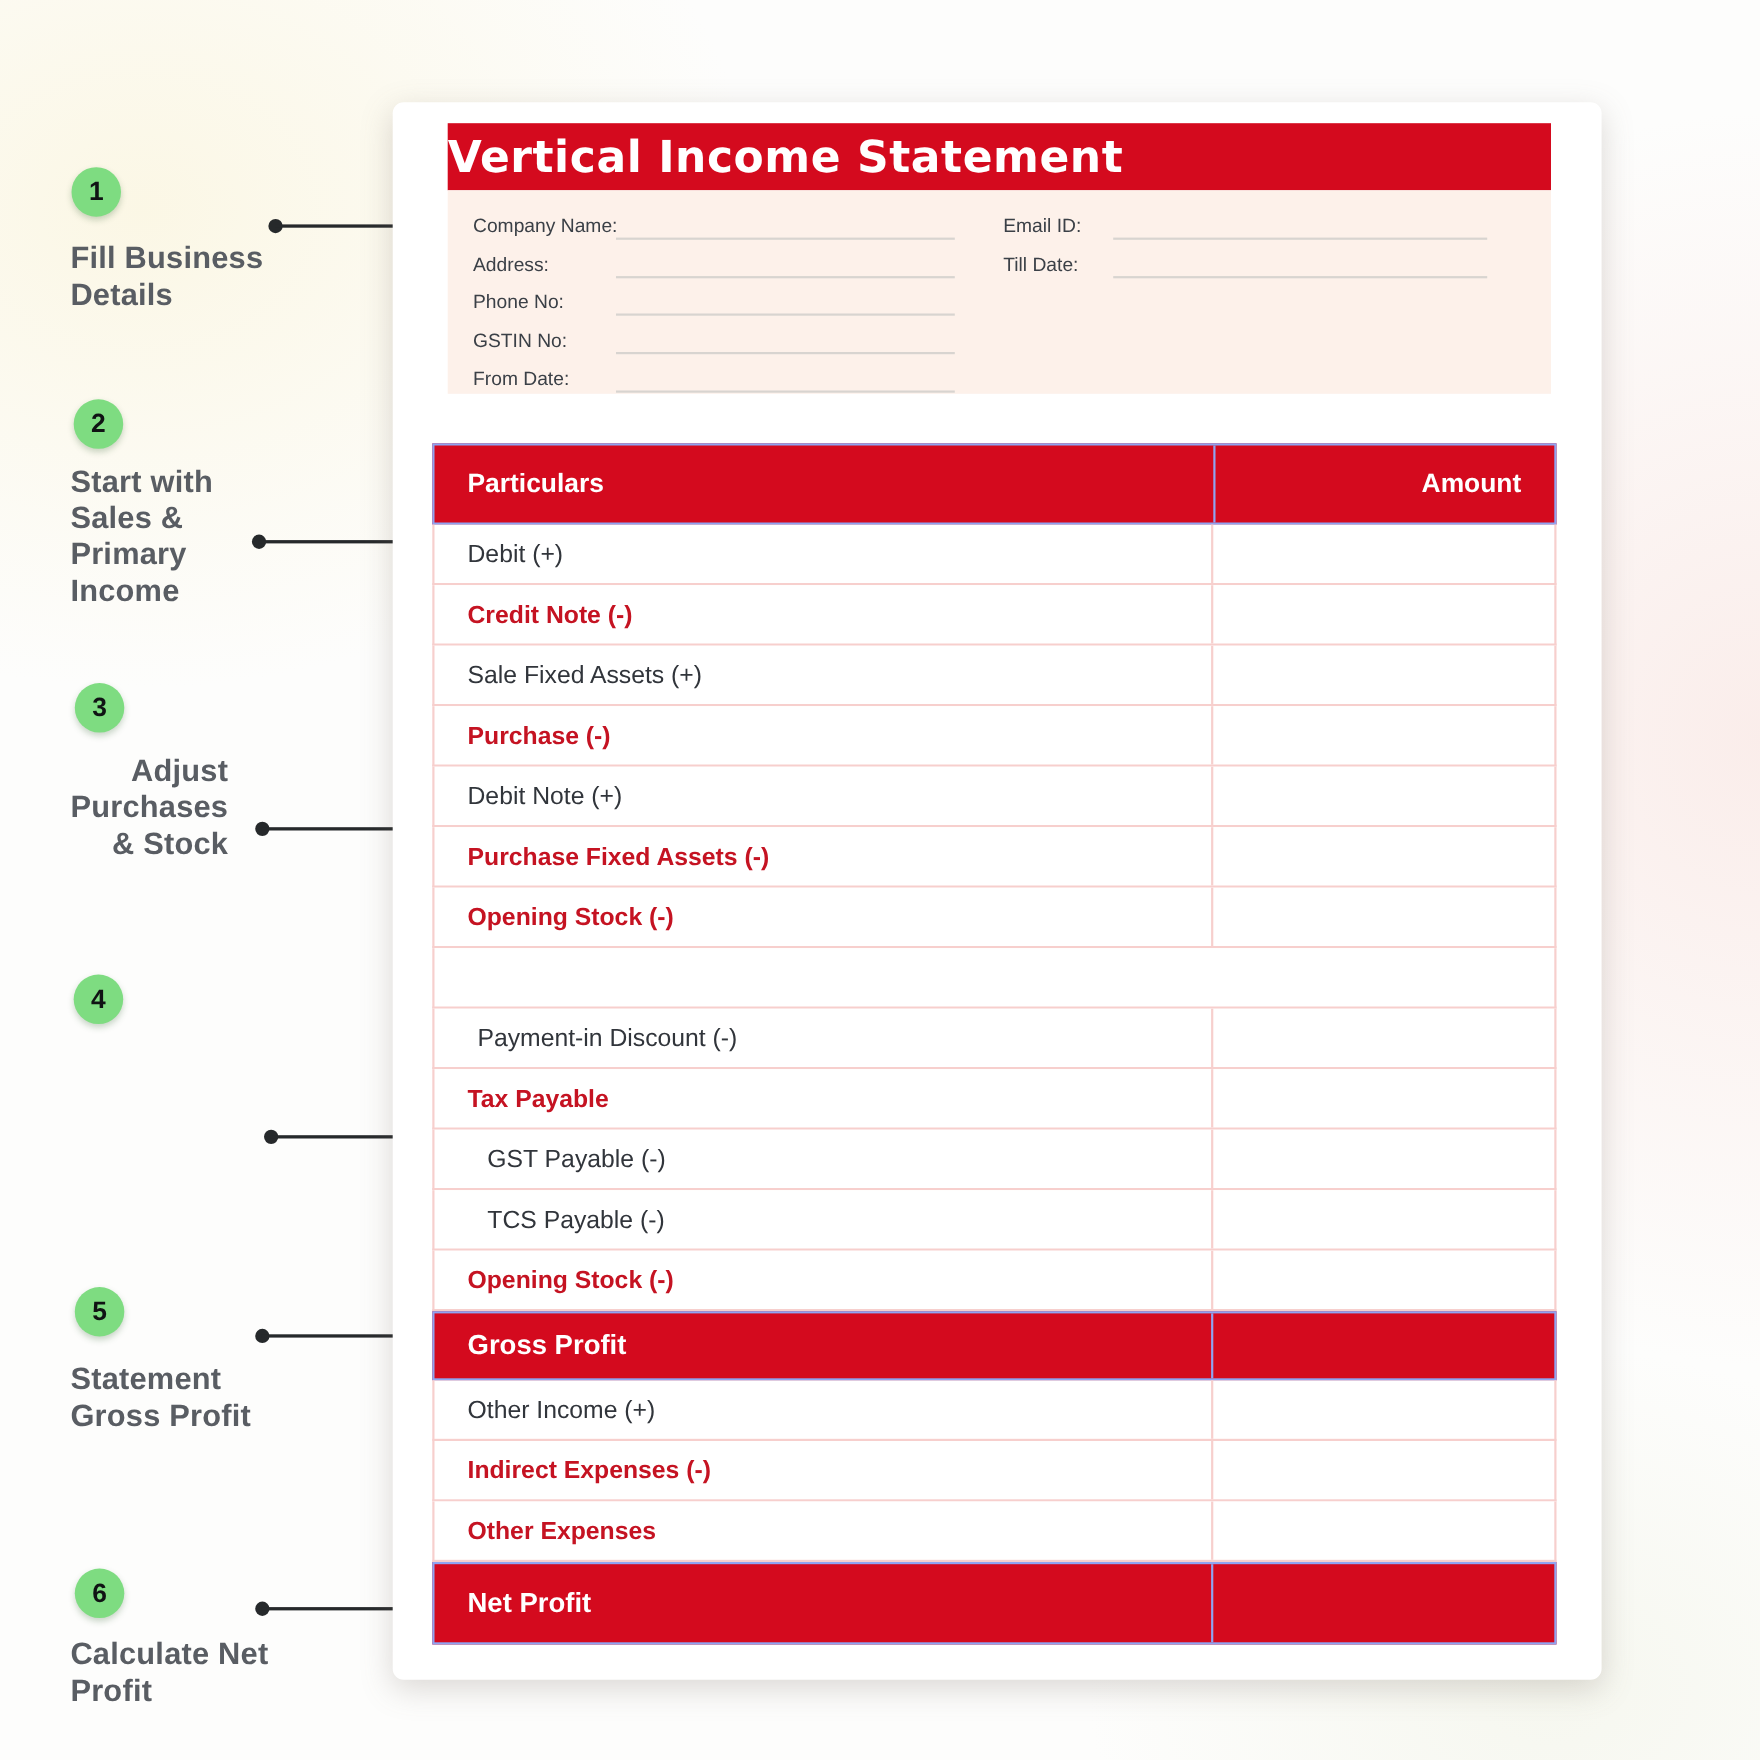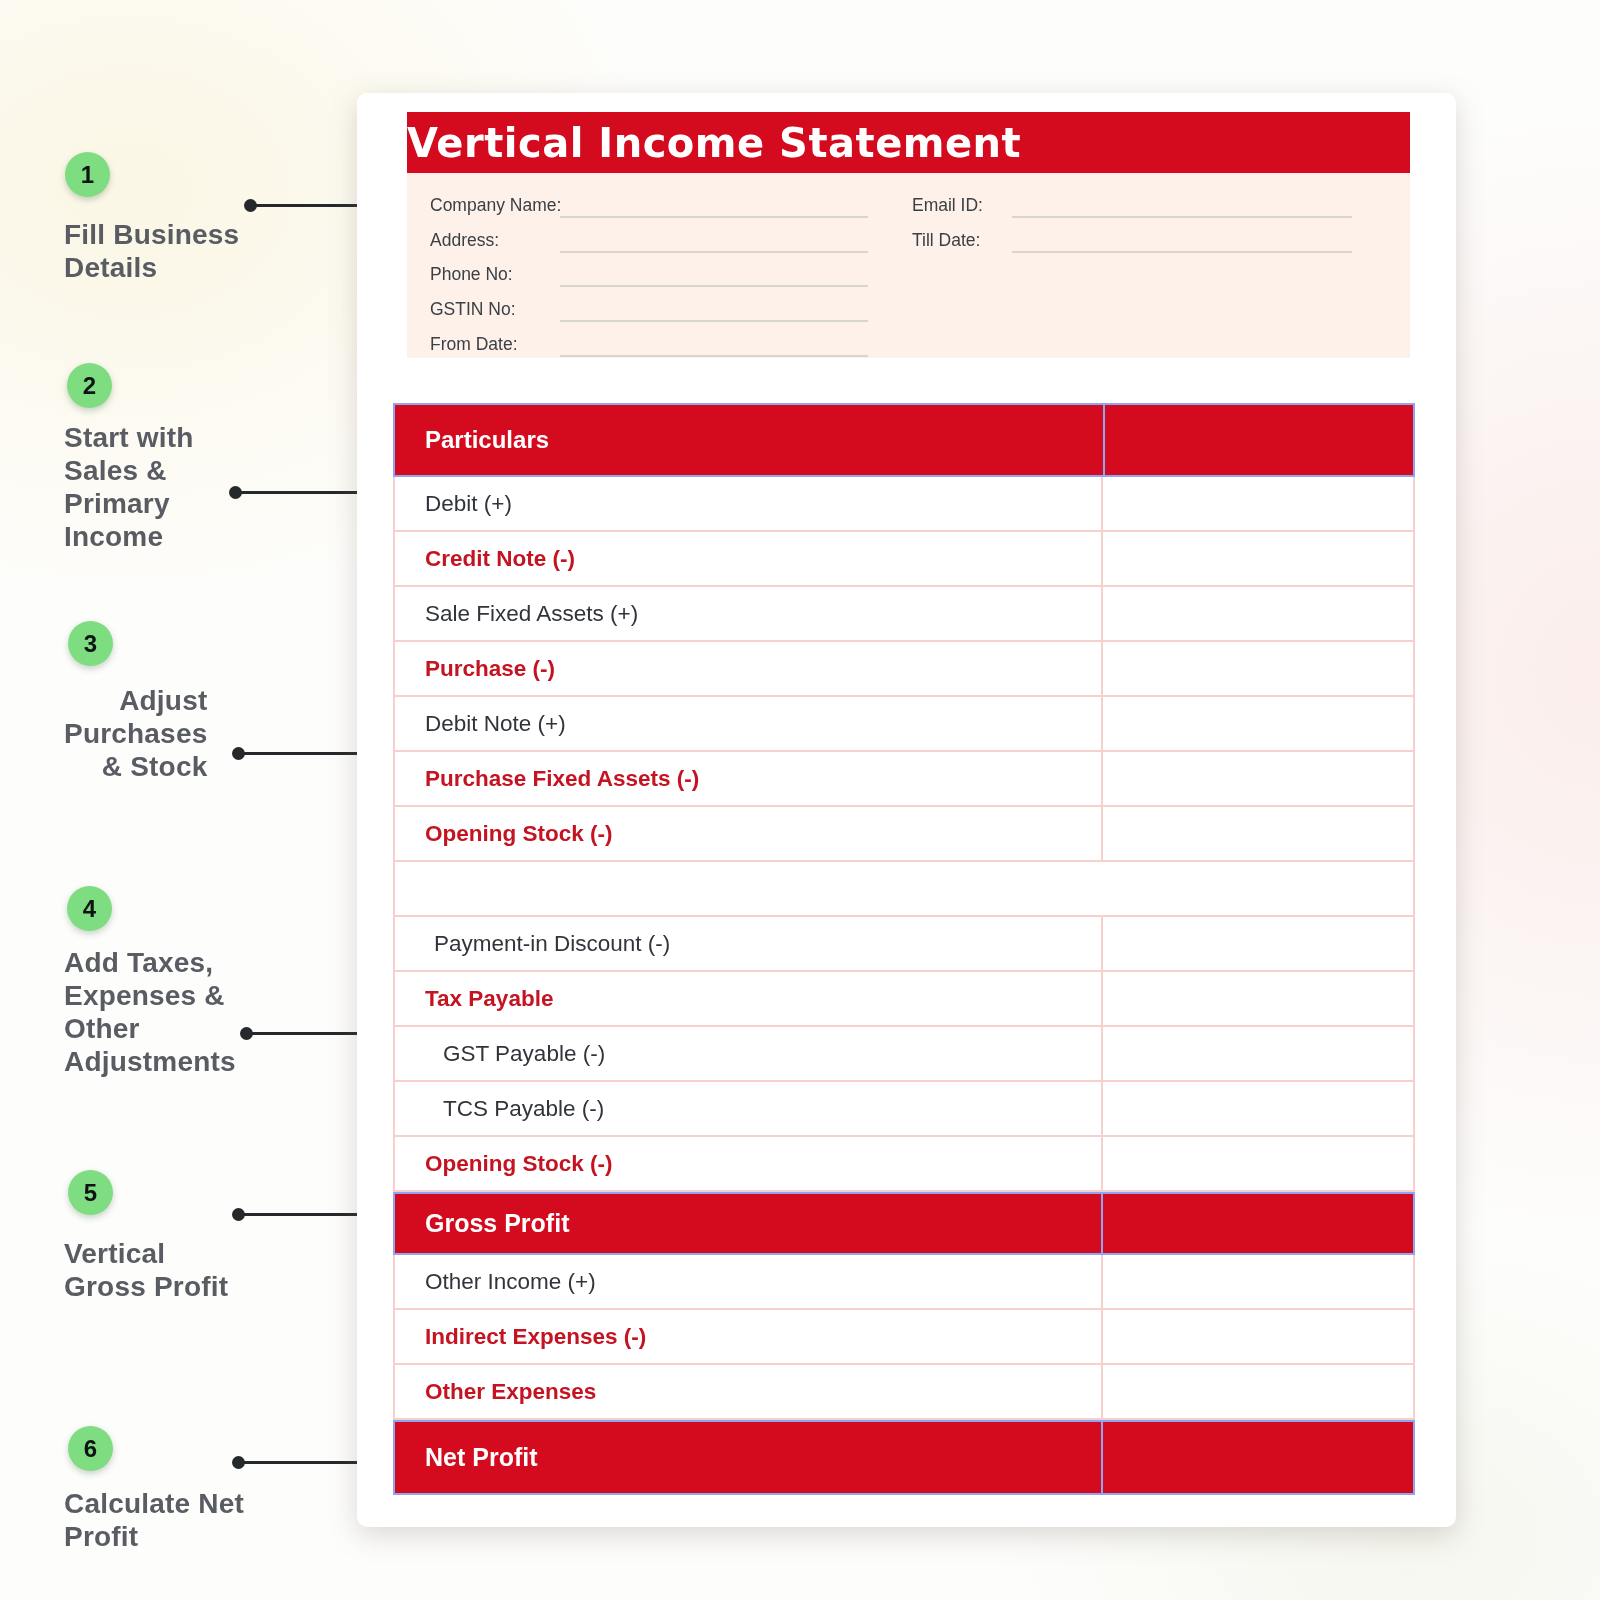--- a/index.html
+++ b/index.html
@@ -121,35 +121,31 @@
   <div class="cdot" style="left:232px;top:747px;"></div>
   <div class="cline" style="left:238px;top:752px;width:146px;"></div>
   <div class="bracket" style="left:383px;top:650px;height:255px;">
     <div class="tick top"></div>
     <div class="tick bot"></div>
   </div>
 
   <div class="step-circle" style="left:67px;top:886px;">
       <span>4</span>
     </div>
-  <div class="step-label" style="left:64px;top:946px;">Add Taxes,
-Expenses &amp;
-Other
-Adjustments</div>
   <div class="cdot" style="left:240px;top:1027px;"></div>
   <div class="cline" style="left:246px;top:1032px;width:137px;"></div>
   <div class="bracket" style="left:383px;top:998px;height:105px;">
     <div class="tick top"></div>
     <div class="tick bot"></div>
   </div>
 
   <div class="step-circle" style="left:68px;top:1170px;">
       <span>5</span>
     </div>
-  <div class="step-label" style="left:64px;top:1237px;">Vertical
+  <div class="step-label" style="left:64px;top:1237px;">Statement
 Gross Profit</div>
   <div class="cdot" style="left:232px;top:1208px;"></div>
   <div class="cline" style="left:238px;top:1213px;width:155px;"></div>
 
   <div class="step-circle" style="left:68px;top:1426px;">
       <span>6</span>
     </div>
   <div class="step-label" style="left:64px;top:1487px;">Calculate Net
 Profit</div>
   <div class="cdot" style="left:232px;top:1456px;"></div>
@@ -175,20 +171,21 @@
   <div class="fline" style="left:560px;top:355px;width:308px;"></div>
 
   <span class="flabel" style="left:912px;top:195px;">Email ID:</span>
   <div class="fline" style="left:1012px;top:216px;width:340px;"></div>
   <span class="flabel" style="left:912px;top:230px;">Till Date:</span>
   <div class="fline" style="left:1012px;top:251px;width:340px;"></div>
 
   <div class="income-table">
     <div class="thead">
       <div class="cl">Particulars</div>
+      <div class="ca">Amount</div>
     </div>
 
     <div class="trow">
       <div class="cl">Debit (+)</div>
       <div class="ca"></div>
     </div>
     <div class="trow redtext">
       <div class="cl">Credit Note (-)</div>
       <div class="ca"></div>
     </div>

